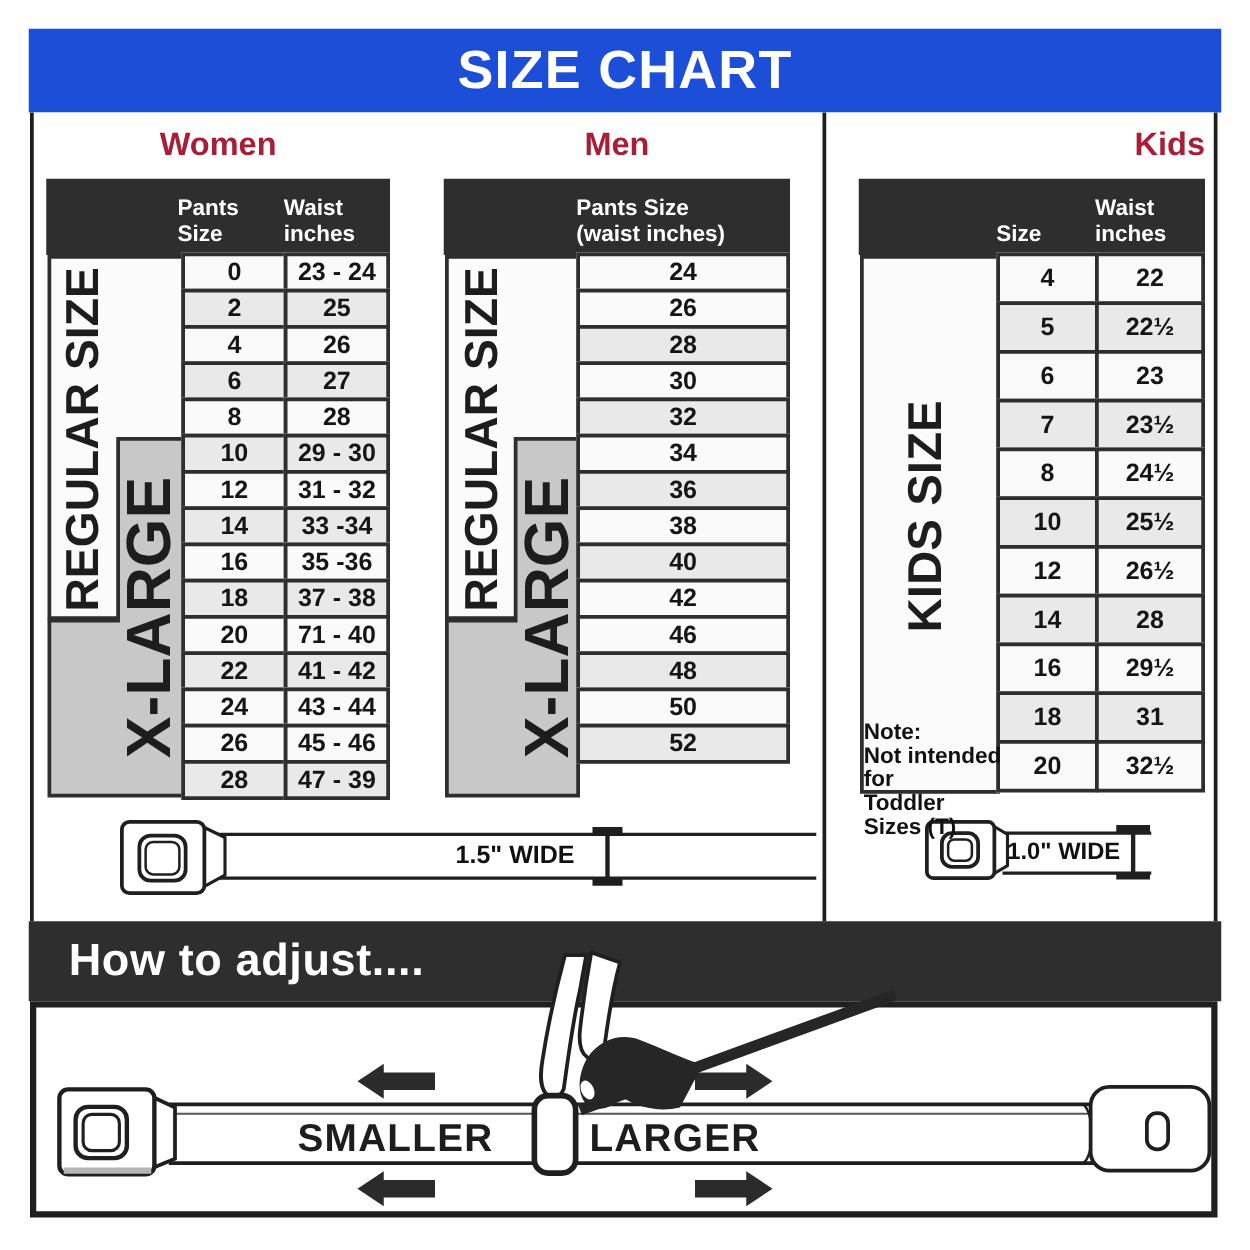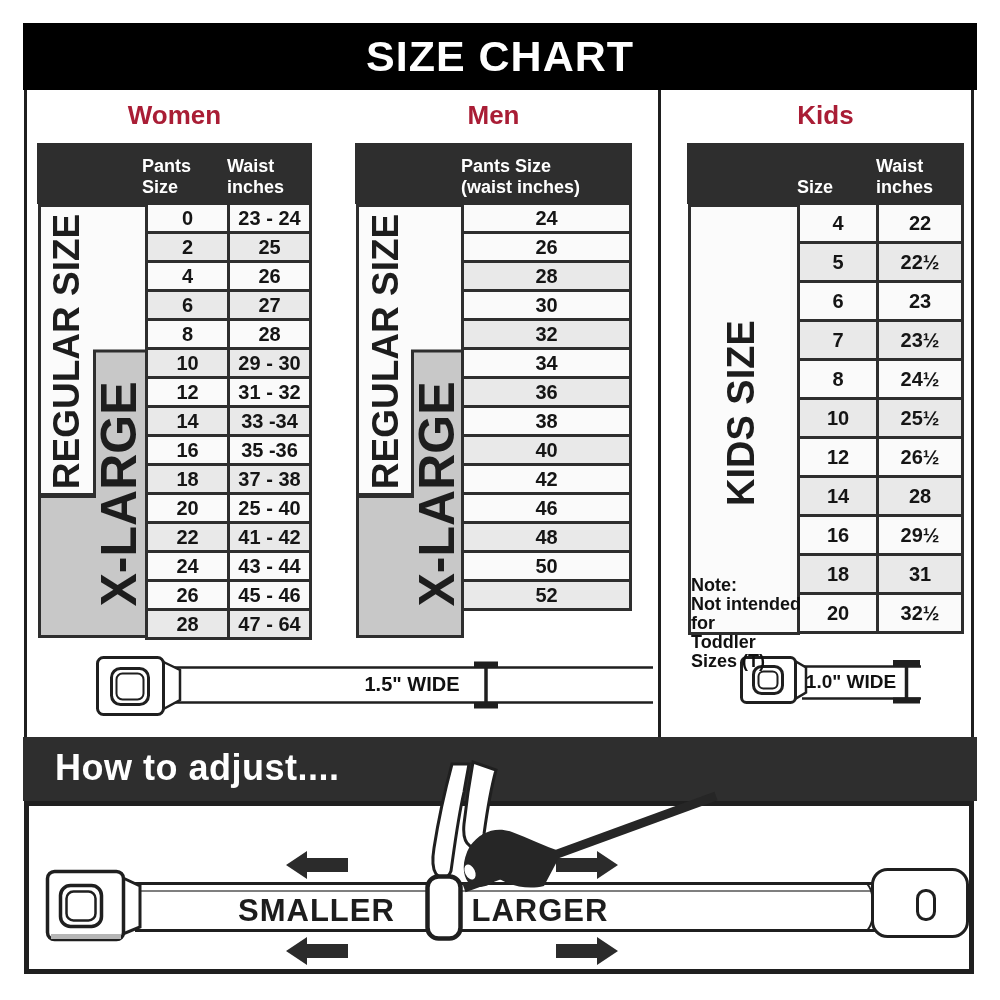--- a/index.html
+++ b/index.html
@@ -1,34 +1,34 @@
 <!DOCTYPE html>
 <html><head>
 <meta charset="utf-8">
 <style>
   html,body{margin:0;padding:0;background:#fff;}
   #page{position:relative;width:1000px;height:1000px;background:#fff;overflow:hidden;
         font-family:"Liberation Sans",sans-serif;}
   .abs{position:absolute;box-sizing:border-box;}
 
   
-  .title-band{left:23px;top:23px;width:954px;height:67px;background:#000000;z-index:1;
+  .title-band{left:23px;top:23px;width:954px;height:67px;background:#1d4ed8;z-index:1;
               display:flex;align-items:center;justify-content:center;}
   .title-text{color:#fff;font-size:43px;font-weight:bold;letter-spacing:1px;}
 
   
   .content-box{left:24px;top:90px;width:950px;height:647px;background:#fff;
                border-left:3px solid #1f1f1f;border-right:3px solid #1f1f1f;z-index:1;}
   .divider-v{left:658px;top:90px;width:3px;height:647px;background:#1f1f1f;z-index:2;}
 
   .sec-heading{top:96px;height:38px;font-size:26px;font-weight:bold;color:#a91d35;
                text-align:center;z-index:10;line-height:38px;}
   #heading-women{left:37px;width:275px;}
   #heading-men{left:355px;width:277px;}
-  #heading-kids{left:687px;width:277px;}
+  #heading-kids{left:687px;width:277px;text-align:right;}
 
   
   .thead{top:143px;height:61px;background:#2e2e2e;z-index:6;}
   #thead-women{left:37px;width:275px;}
   #thead-men{left:355px;width:277px;}
   #thead-kids{left:687px;width:277px;}
   .thead .hcol{position:absolute;bottom:6px;color:#fff;font-size:18px;font-weight:bold;
                text-align:left;line-height:21px;}
 
   
@@ -224,37 +224,37 @@
       <div class="trow">
         <div class="tcell c-size">16</div>
         <div class="tcell c-waist">35 -36</div>
       </div>
       <div class="trow">
         <div class="tcell c-size shaded">18</div>
         <div class="tcell c-waist shaded">37 - 38</div>
       </div>
       <div class="trow">
         <div class="tcell c-size">20</div>
-        <div class="tcell c-waist">25 - 40</div>
+        <div class="tcell c-waist">71 - 40</div>
       </div>
       <div class="trow">
         <div class="tcell c-size shaded">22</div>
         <div class="tcell c-waist shaded">41 - 42</div>
       </div>
       <div class="trow">
         <div class="tcell c-size">24</div>
         <div class="tcell c-waist">43 - 44</div>
       </div>
       <div class="trow">
         <div class="tcell c-size">26</div>
         <div class="tcell c-waist">45 - 46</div>
       </div>
       <div class="trow">
         <div class="tcell c-size shaded">28</div>
-        <div class="tcell c-waist shaded">47 - 64</div>
+        <div class="tcell c-waist shaded">47 - 39</div>
       </div>
     </div>
   <div class="abs rows" id="men-rows">
       <div class="trow">
         <div class="tcell c-size">24</div>
       </div>
       <div class="trow">
         <div class="tcell c-size">26</div>
       </div>
       <div class="trow">

